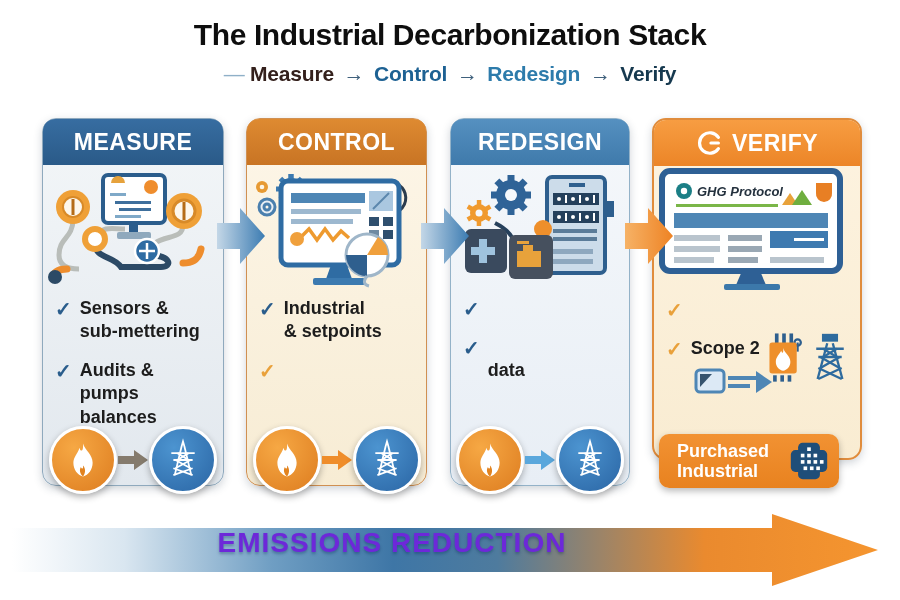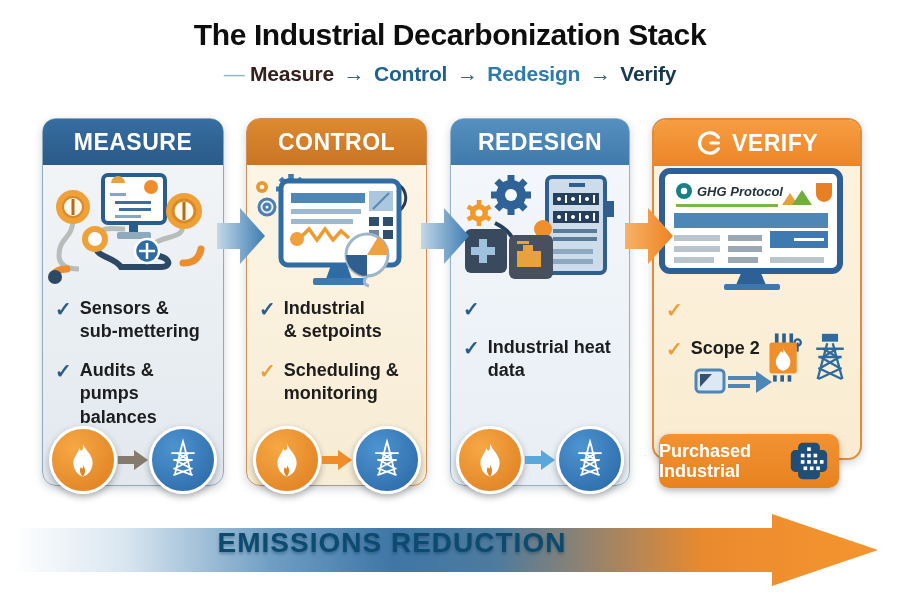--- a/index.html
+++ b/index.html
@@ -52,31 +52,31 @@
 
   
   .chev{position:absolute;top:206px;z-index:4;}
   #chev1{left:217px;} #chev2{left:421px;} #chev3{left:625px;}
 
   
   .v-badge{position:absolute;left:5px;top:314px;width:180px;height:54px;border-radius:10px;
      background:linear-gradient(180deg,#f receive29233,#e8821f);
      background:linear-gradient(180deg,#f29233,#e8821f);
      box-shadow:0 3px 7px rgba(0,0,0,.28);display:flex;align-items:center;
-     justify-content:space-between;padding:0 10px 0 0;box-sizing:border-box;z-index:7;}
+     justify-content:space-between;padding:0 10px 0 18px;box-sizing:border-box;z-index:7;}
   .v-badge-text{color:#fff;font-size:18px;font-weight:700;line-height:1.12;}
 
   .scope-wrap{position:relative;}
   .scope-icons{position:absolute;right:-2px;top:-6px;display:flex;gap:4px;align-items:flex-start;}
   .meter-arrow{margin:2px 0 0 28px;}
 
   
   #banner{position:absolute;left:12px;top:512px;}
   .banner-label{position:absolute;left:12px;top:527px;width:760px;text-align:center;
-     color:#0c4a6e;font-size:28px;font-weight:800;letter-spacing:1px;
+     color:#6d28d9;font-size:28px;font-weight:800;letter-spacing:1px;
      text-shadow:0 2px 3px rgba(0,40,80,.35);z-index:3;}
 </style>
 </head>
 <body>
 
 <div id="stage">
 
   <div class="title">The Industrial Decarbonization Stack</div>
   <div class="subtitle">
     <span class="sub-dash">—</span>
@@ -206,21 +206,20 @@
         <path d="M120,109 q-6,8 2,10" stroke="#9fb6c9" stroke-width="3" fill="none"></path>
       </svg>
     </div>
     <div class="col-items">
       <div class="item">
         <span class="chk" style="color: rgb(42, 93, 140);">✓</span>
         <span><span>Industrial</span><br><span>&amp; setpoints</span></span>
       </div>
       <div class="item">
         <span class="chk" style="color: rgb(233, 161, 59);">✓</span>
-        <span><span>Scheduling &amp;</span><br><span>monitoring</span></span>
       </div>
     </div>
     <div class="fuel-row">
       <div class="fuel-circle fc-flame">
         <svg width="44" height="44" viewBox="0 0 64 64">
             <path d="M32,8 C35,18 46,24 46,36 C46,46 40,54 32,56 C24,54 18,46 18,36 C18,28 24,23 27,14 C28,20 33,21 32,8 Z" fill="#fff"></path>
             <path d="M32,56 C28,52 26,47 29,42 C30,45 33,46 32,40 C36,44 36,51 32,56 Z" fill="#e2831f"></path>
           </svg>
       </div>
       <svg width="30" height="24" viewBox="0 0 30 24">
@@ -298,21 +297,21 @@
         <path d="M66,100 V84 h6 V78 h10 v6 h8 v16 Z" fill="#e8a23b"></path>
         <rect x="66" y="74" width="12" height="3" fill="#e8a23b"></rect>
       </svg>
     </div>
     <div class="col-items">
       <div class="item">
         <span class="chk" style="color: rgb(42, 93, 140);">✓</span>
       </div>
       <div class="item">
         <span class="chk" style="color: rgb(42, 93, 140);">✓</span>
-        <span><span>Industrial heat</span><br><span>data</span></span>
+        <span><br><span>data</span></span>
       </div>
     </div>
     <div class="fuel-row">
       <div class="fuel-circle fc-flame">
         <svg width="44" height="44" viewBox="0 0 64 64">
             <path d="M32,8 C35,18 46,24 46,36 C46,46 40,54 32,56 C24,54 18,46 18,36 C18,28 24,23 27,14 C28,20 33,21 32,8 Z" fill="#fff"></path>
             <path d="M32,56 C28,52 26,47 29,42 C30,45 33,46 32,40 C36,44 36,51 32,56 Z" fill="#e2831f"></path>
           </svg>
       </div>
       <svg width="30" height="24" viewBox="0 0 30 24">

